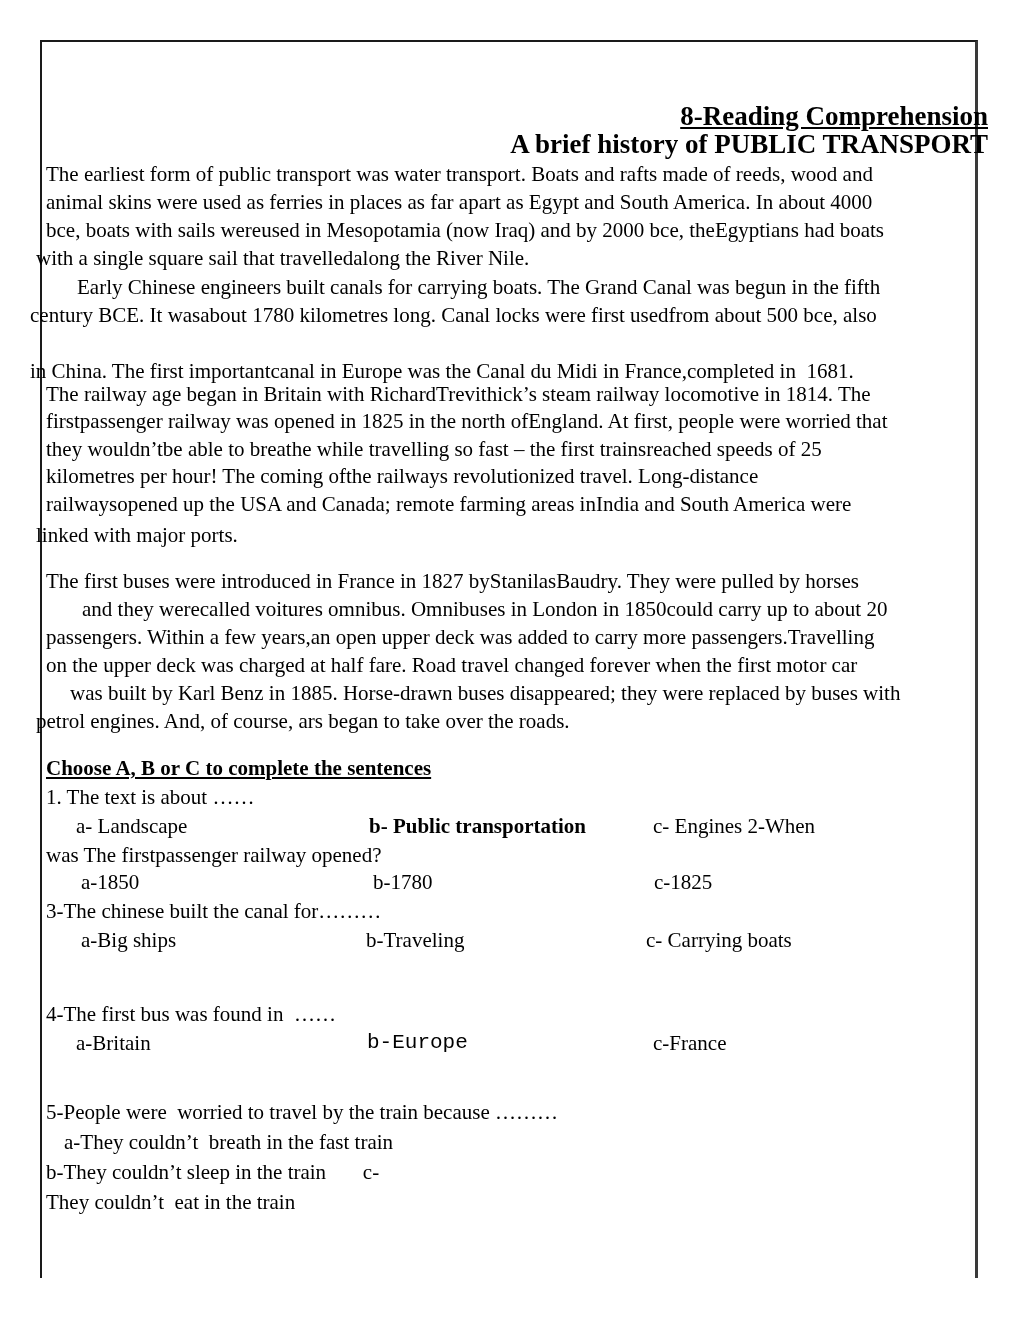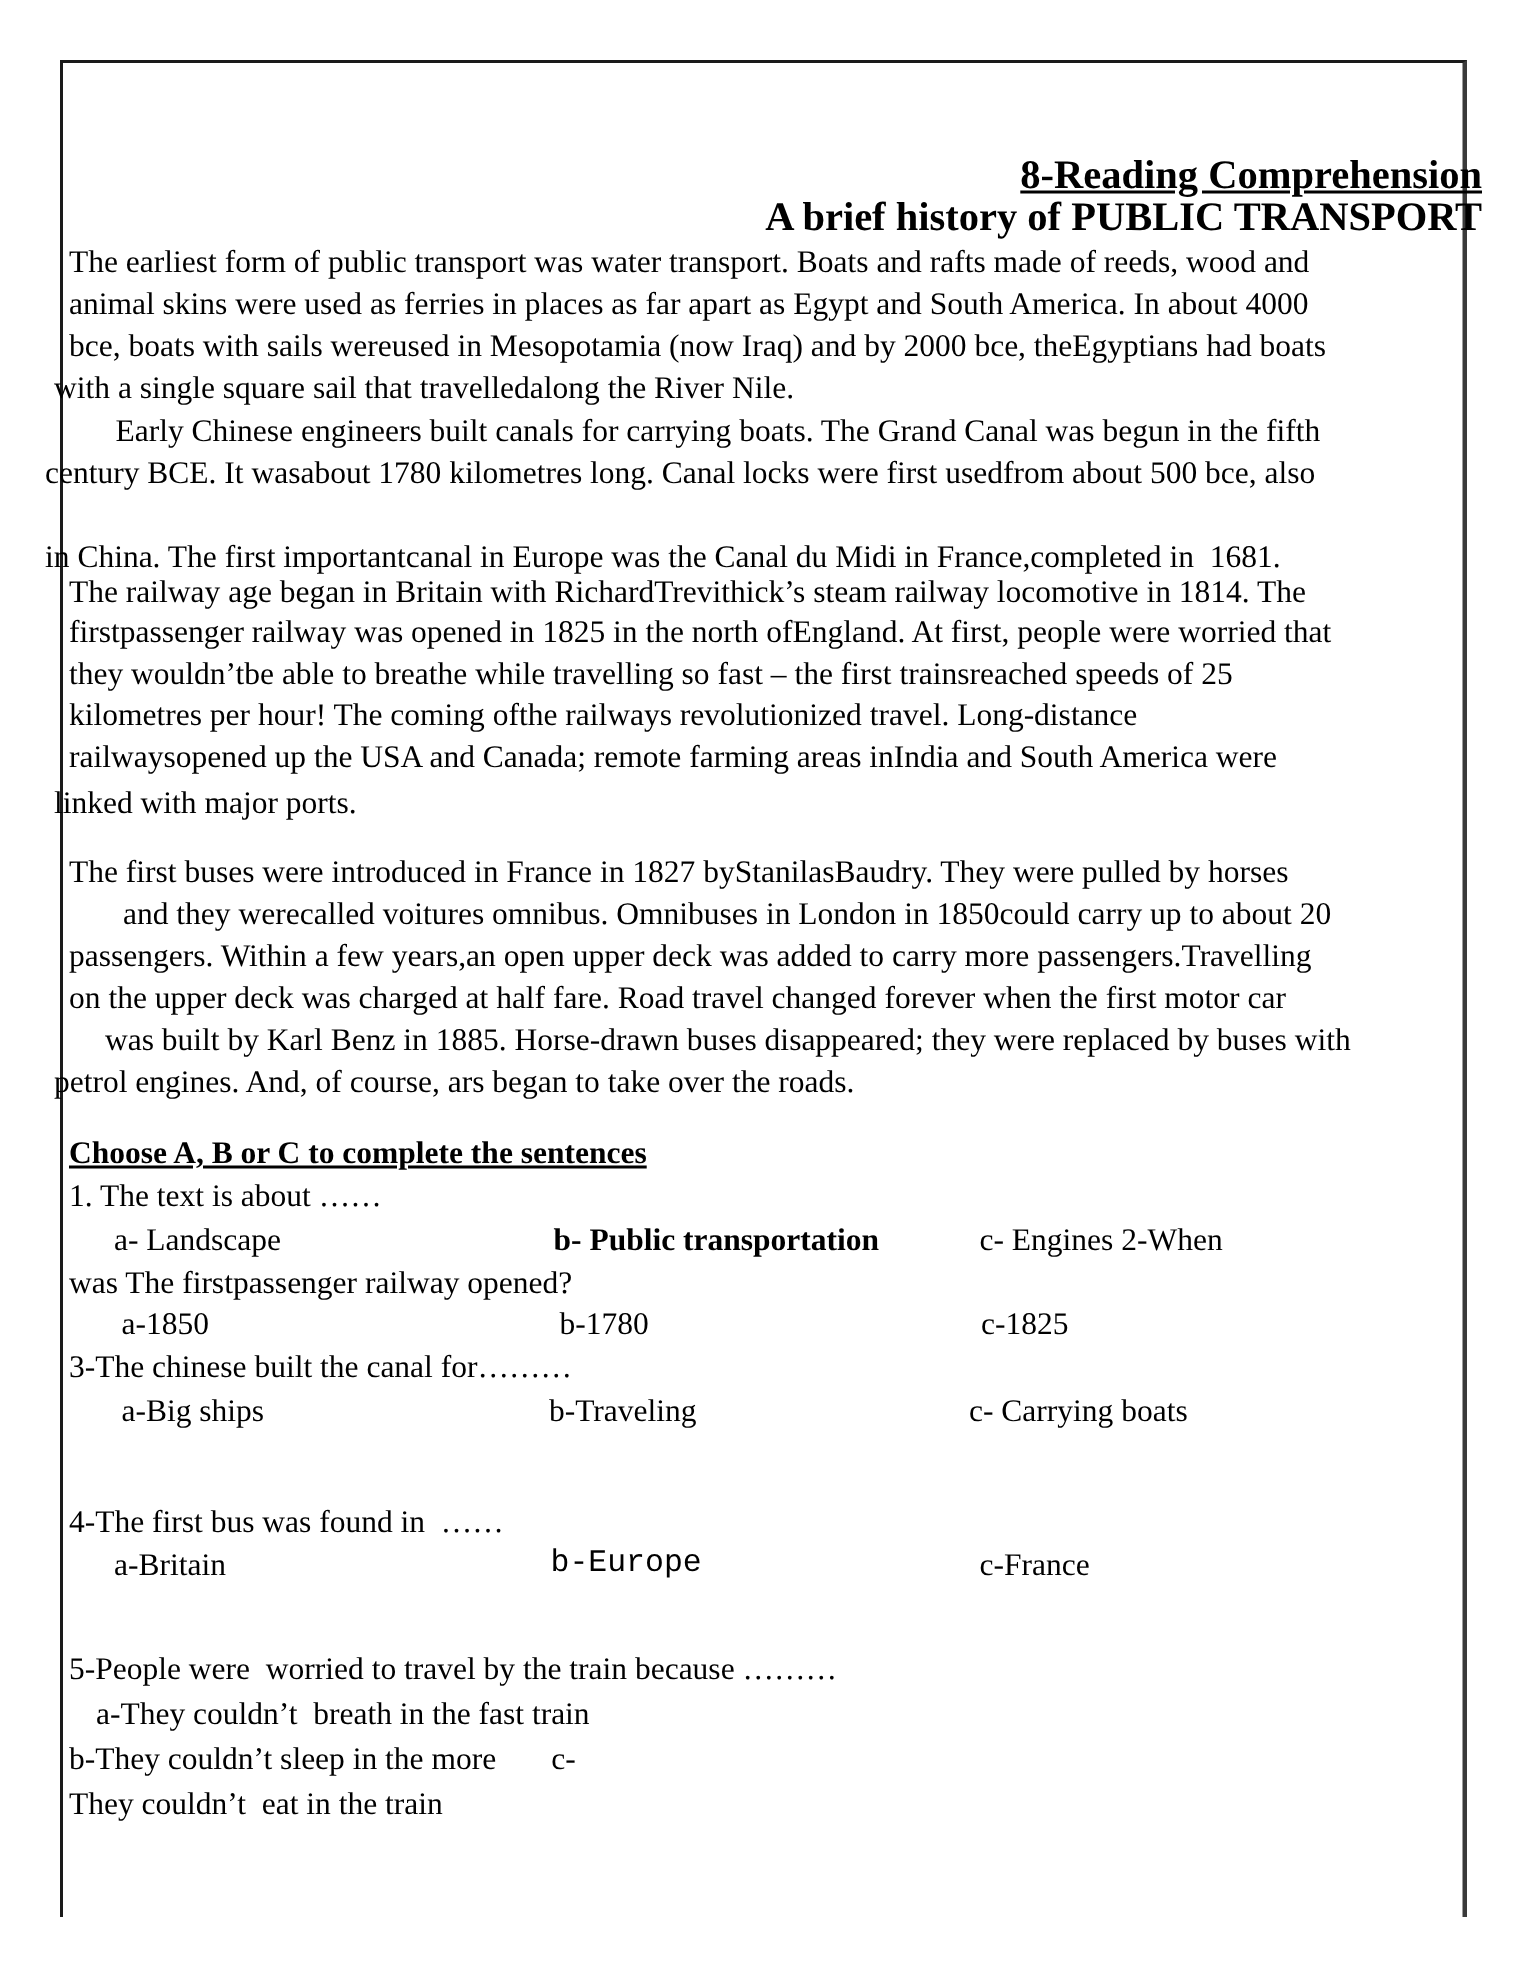--- a/index.html
+++ b/index.html
@@ -102,15 +102,15 @@
   <div class="line" style="left:366px; top:927px;">b-Traveling</div>
   <div class="line" style="left:646px; top:927px;">c- Carrying boats</div>
 
   <div class="line" style="left:46px; top:1001px;">4-The first bus was found in  ……</div>
   <div class="line" style="left:76px; top:1030px;">a-Britain</div>
   <div class="line" style="left:367px; top:1030px;font-family:Liberation Mono, monospace;">b-Europe</div>
   <div class="line" style="left:653px; top:1030px;">c-France</div>
 
   <div class="line" style="left:46px; top:1099px;">5-People were  worried to travel by the train because ………</div>
   <div class="line" style="left:64px; top:1129px;">a-They couldn’t  breath in the fast train</div>
-  <div class="line" style="left:46px; top:1159px;">b-They couldn’t sleep in the more       c-</div>
+  <div class="line" style="left:46px; top:1159px;">b-They couldn’t sleep in the train       c-</div>
   <div class="line" style="left:46px; top:1189px;">They couldn’t  eat in the train</div>
 </div>
 
 </body></html>

